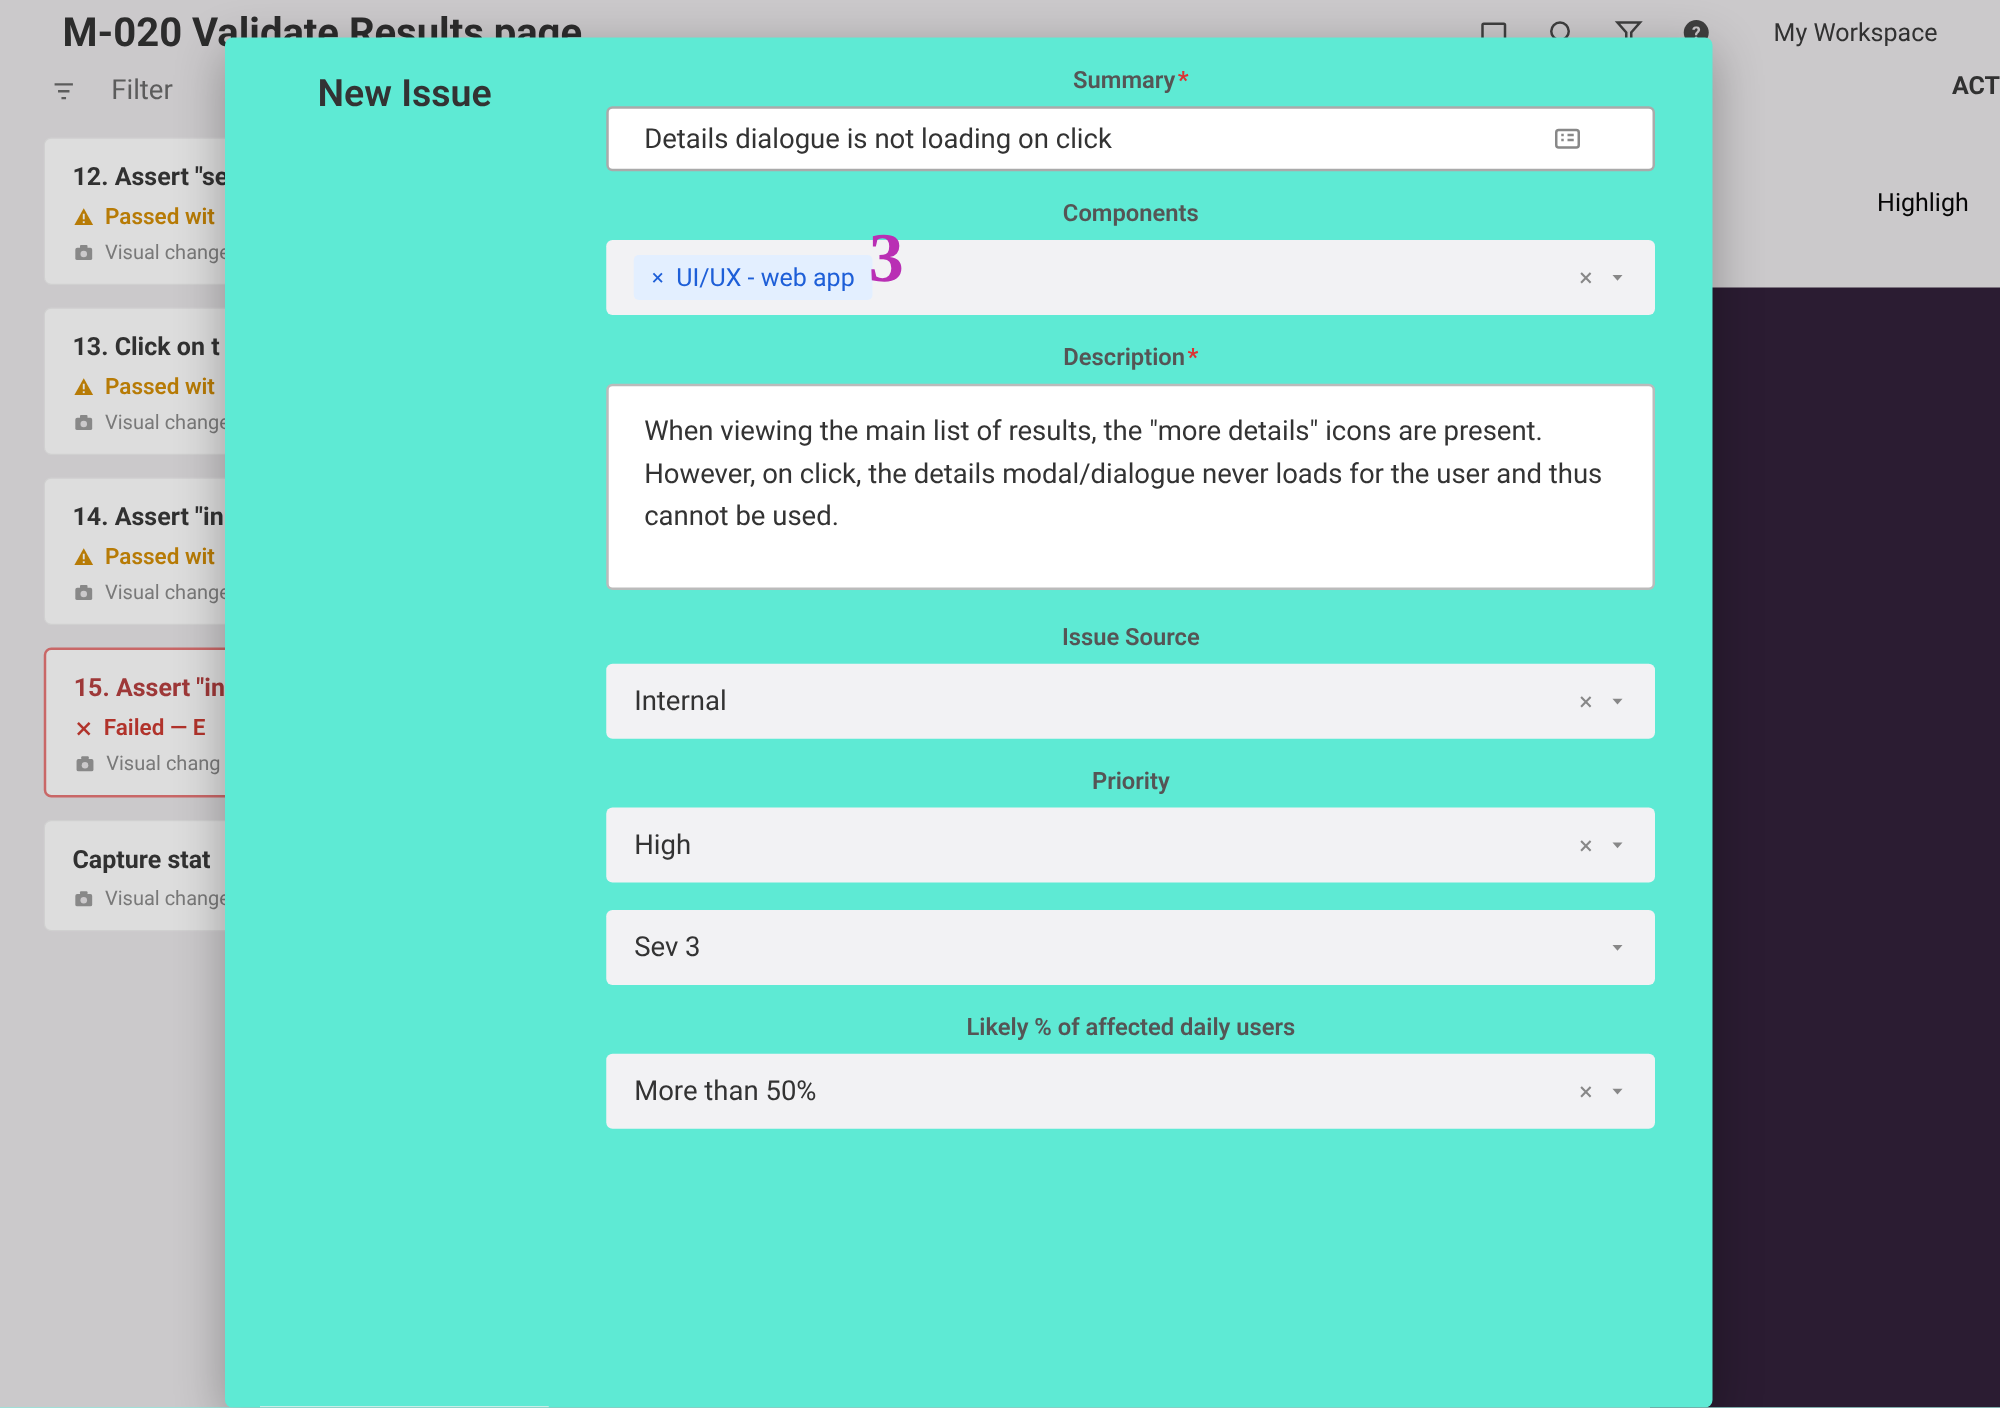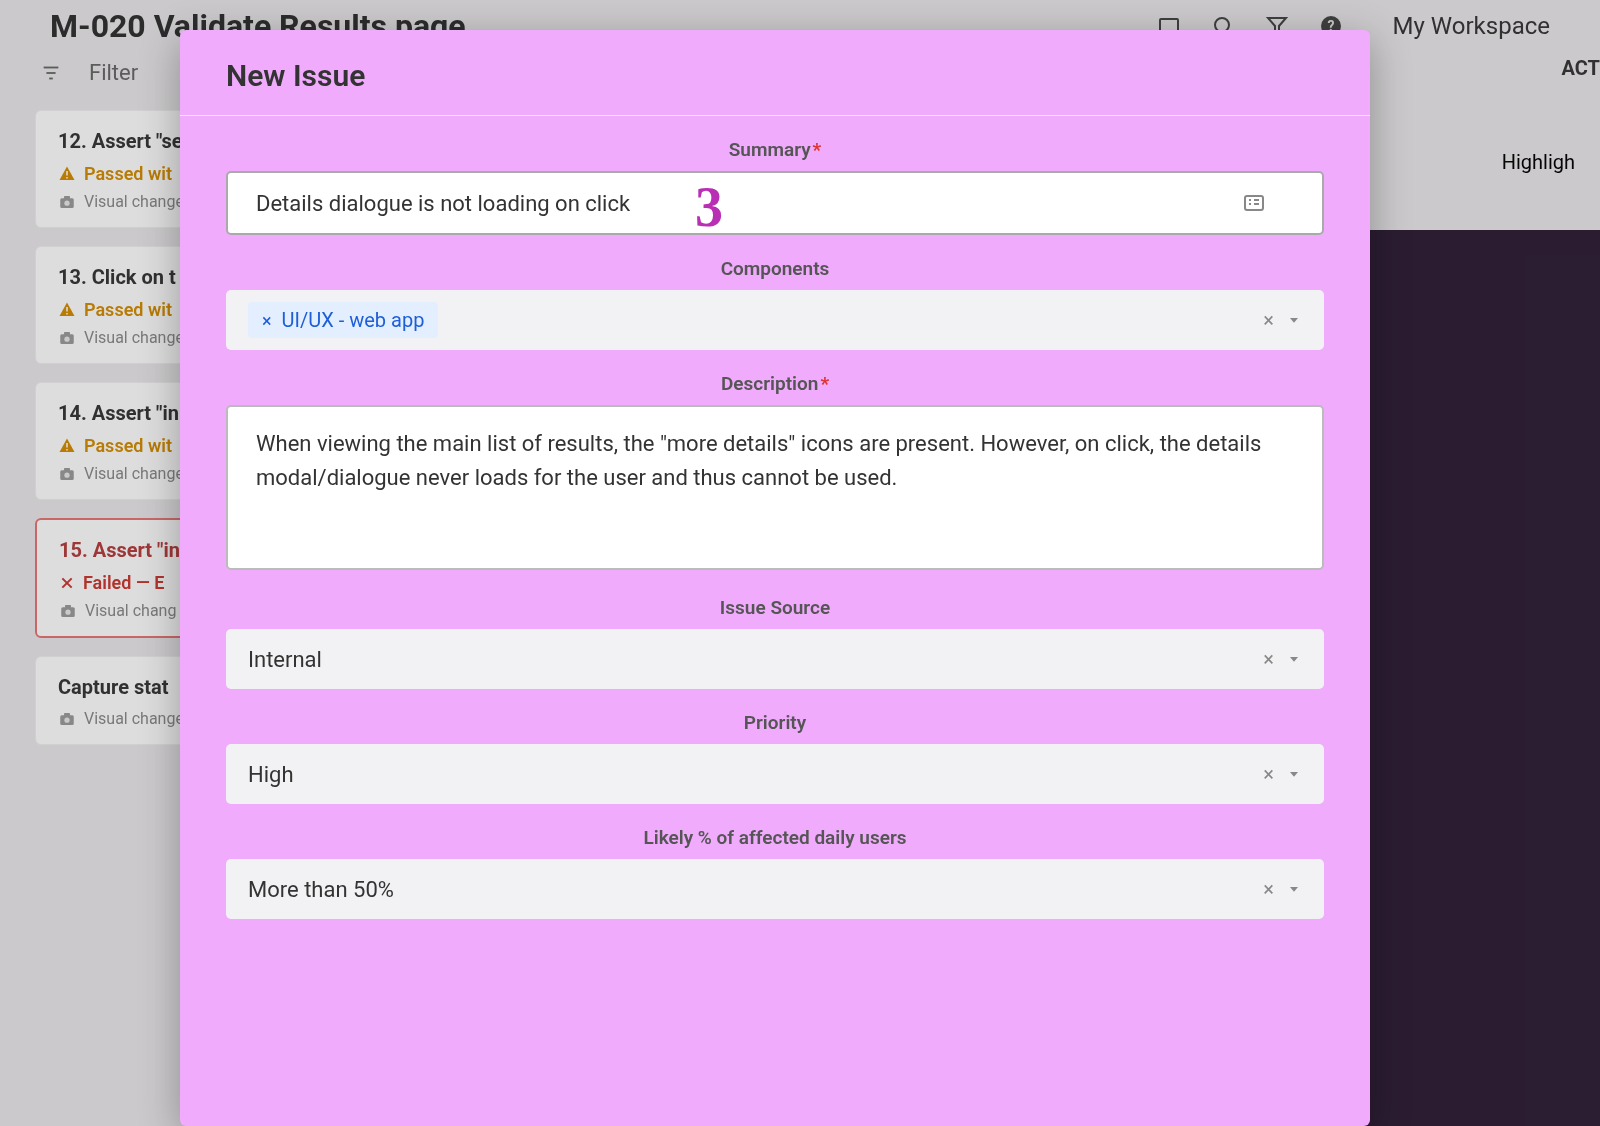--- a/index.html
+++ b/index.html
@@ -4,21 +4,21 @@
   <style>
     * { box-sizing: border-box; margin: 0; padding: 0; }
     html, body { width: 1600px; height: 1126px; font-family: -apple-system, BlinkMacSystemFont, "Segoe UI", Roboto, sans-serif; overflow: hidden; position: relative; }
     body { background: #e8e5e8; }
 
     
     .bg-header { position: absolute; top: 0; left: 0; right: 0; height: 52px; display: flex; align-items: center; padding: 0 50px; gap: 19px; }
     .bg-title { font-size: 32px; font-weight: 700; color: #2d2d2d; flex: 1; }
     .bg-header-icons { display: flex; gap: 30px; align-items: center; }
     .bg-icon { width: 24px; height: 24px; color: #444; }
-    .workspace-label { font-size: 24px; color: #333; margin-left: 20px; }
+    .workspace-label { font-size: 20px; color: #333; margin-left: 20px; }
 
     
     .filter-row { position: absolute; top: 60px; left: 40px; display: flex; align-items: center; gap: 27px; color: #666; font-size: 22px; }
     .filter-icon { width: 22px; height: 22px; }
 
     
     .rightside { position: absolute; top: 150px; right: 25px; font-size: 20px; color: #000000; }
     .rightside-act { position: absolute; top: 56px; right: 0; font-size: 20px; font-weight: 700; color: #333; }
 
     
@@ -36,30 +36,30 @@
     .visual-row { display: flex; align-items: center; gap: 8px; color: #888; font-size: 16px; }
     .cam-icon { width: 18px; height: 18px; }
 
     
     .overlay { position: absolute; inset: 0; background: rgba(40,40,40,0.15); }
 
     
     .dark-panel { position: absolute; top: 230px; right: 0; width: 280px; bottom: 0; background: #2c1b34; }
 
     
-    .modal { position: absolute; top: 30px; left: 180px; right: 230px; bottom: 0; background: #f0abfc; border-radius: 6px; box-shadow: 0 10px 40px rgba(0,0,0,0.3); display: flex; flex-direction: column; overflow: hidden; }
+    .modal { position: absolute; top: 30px; left: 180px; right: 230px; bottom: 0; background: #5eead4; border-radius: 6px; box-shadow: 0 10px 40px rgba(0,0,0,0.3); display: flex; flex-direction: row; overflow: hidden; padding-left: 28px; }
     .modal-head { padding: 28px 46px 22px; border-bottom: 1px solid #eee; }
     .modal-title { font-size: 30px; font-weight: 600; color: #333; }
     .modal-body { padding: 22px 46px 30px; overflow-y: auto; flex: 1; }
 
     .field { margin-bottom: 22px; }
     .field-label { font-size: 19px; font-weight: 600; color: #555; margin-bottom: 10px; display: block; text-align: center; }
     .req::after { content: "*"; color: #d33; margin-left: 2px; font-weight: 700; }
 
-    .text-input { width: 100%; height: 64px; border: 2px solid #aaa; border-radius: 5px; padding: 0 56px 0 28px; font-size: 22px; color: #333; background: #fff; position: relative; display: flex; align-items: center; }
+    .text-input { width: 100%; height: 52px; border: 2px solid #aaa; border-radius: 5px; padding: 0 56px 0 28px; font-size: 22px; color: #333; background: #fff; position: relative; display: flex; align-items: center; }
     .text-input-inner { flex: 1; }
     .input-tail-icon { width: 24px; height: 24px; color: #888; }
 
     .gray-select { width: 100%; min-height: 60px; background: #f2f2f4; border-radius: 5px; display: flex; align-items: center; padding: 0 22px; font-size: 22px; color: #333; position: relative; }
     .gray-select .sel-actions { position: absolute; right: 22px; display: flex; gap: 12px; align-items: center; color: #888; }
     .sel-x { font-size: 20px; }
     .sel-caret { width: 16px; height: 16px; }
 
     .comp-chip-row { display: flex; align-items: center; gap: 10px; }
     .comp-chip { background: #e3efff; color: #1e5fd8; padding: 6px 14px; border-radius: 4px; font-size: 20px; display: flex; align-items: center; gap: 10px; }
@@ -299,20 +299,30 @@
           <span>
               <svg class="sel-caret" viewBox="0 0 24 24" fill="currentColor">
                 <polygon points="6 9 18 9 12 16"></polygon>
               </svg>
             </span>
         </div>
       </div>
     </div>
 
     <div class="field">
+      <div class="gray-select">
+        <span>Sev 3</span>
+        <div class="sel-actions">
+          <span>
+              <svg class="sel-caret" viewBox="0 0 24 24" fill="currentColor">
+                <polygon points="6 9 18 9 12 16"></polygon>
+              </svg>
+            </span>
+        </div>
+      </div>
     </div>
 
     <div class="field">
       <label class="field-label">Likely % of affected daily users</label>
       <div class="gray-select">
         <span>More than 50%</span>
         <div class="sel-actions">
           <span class="sel-x">×</span>
           <span>
               <svg class="sel-caret" viewBox="0 0 24 24" fill="currentColor">

